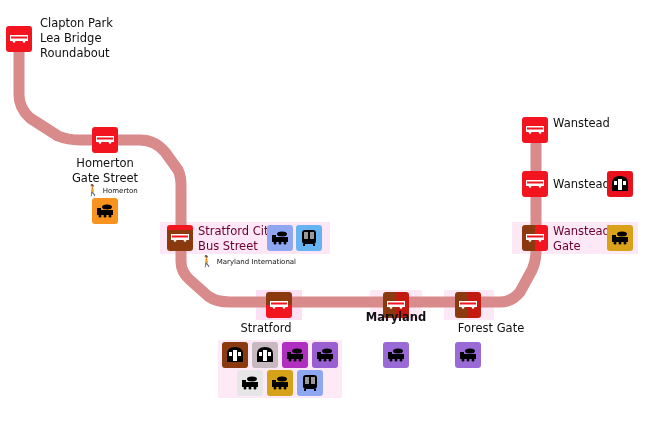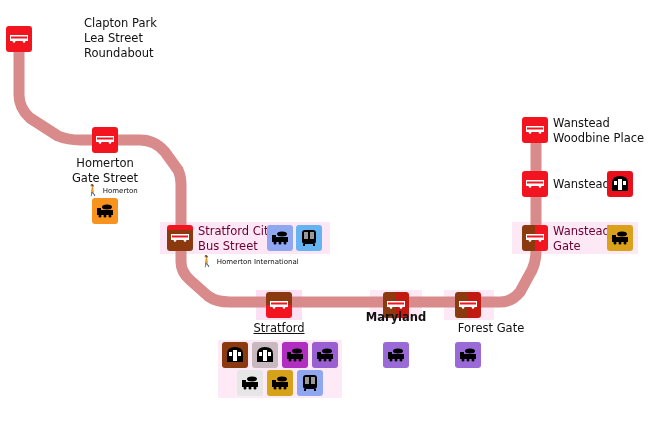--- a/index.html
+++ b/index.html
@@ -97,60 +97,59 @@
 </div>
 <div class="icon" style="left:522px;top:117px;background:#f2141e;">
   <svg width="18" height="8" viewBox="0 0 18 8">
       <rect x="0" y="0" width="18" height="6" fill="#fff"></rect>
       <rect x="1" y="1.5" width="16" height="2" fill="#f2141e"></rect>
       <circle cx="4" cy="6.5" r="1.3" fill="#fff"></circle>
       <circle cx="14" cy="6.5" r="1.3" fill="#fff"></circle>
     </svg>
 </div>
 
-<div class="label" style="left:40px;top:16px;margin-left:44px;">
+<div class="label" style="left:40px;top:16px;">
   <div>Clapton Park</div>
-  <div>Lea Street</div>
+  <div>Lea Bridge</div>
   <div>Roundabout</div>
 </div>
 <div class="label center" style="left:105px;top:156px;">
   <div>Homerton</div>
   <div>Gate Street</div>
 </div>
 <div class="small" style="left:86px;top:184px;">
   <span class="walk">🚶</span>
   <span>Homerton</span>
 </div>
 <div class="label pink" style="left:198px;top:224px;">
   <div>Stratford City</div>
   <div>Bus Street</div>
 </div>
 <div class="small" style="left:200px;top:255px;">
   <span class="walk">🚶</span>
-  <span>Homerton International</span>
-</div>
-<div class="label center" style="left:279px;top:321px;text-decoration:underline;">
+  <span>Maryland International</span>
+</div>
+<div class="label center" style="left:266px;top:321px;">
   <div>Stratford</div>
 </div>
 <div class="label center" style="left:396px;top:310px;font-weight:bold;">
   <div>Maryland</div>
 </div>
 <div class="label center" style="left:491px;top:321px;">
   <div>Forest Gate</div>
 </div>
 <div class="label pink" style="left:553px;top:224px;">
   <div>Wanstead</div>
   <div>Gate</div>
 </div>
 <div class="label" style="left:553px;top:177px;">
   <div>Wanstead</div>
 </div>
 <div class="label" style="left:553px;top:116px;">
   <div>Wanstead</div>
-  <div>Woodbine Place</div>
 </div>
 
 <div id="interchanges">
     <div class="icon" style="left: 92px; top: 198px; background: rgb(247, 147, 30);">
       <svg width="20" height="14" viewBox="0 0 20 14">
         <ellipse cx="12" cy="3" rx="5" ry="2.5" fill="#000"></ellipse>
         <rect x="2" y="6" width="16" height="5" fill="#000"></rect>
         <rect x="2" y="4" width="4" height="3" fill="#000"></rect>
         <circle cx="5" cy="12" r="1.5" fill="#000"></circle>
         <circle cx="10" cy="12" r="1.5" fill="#000"></circle>

